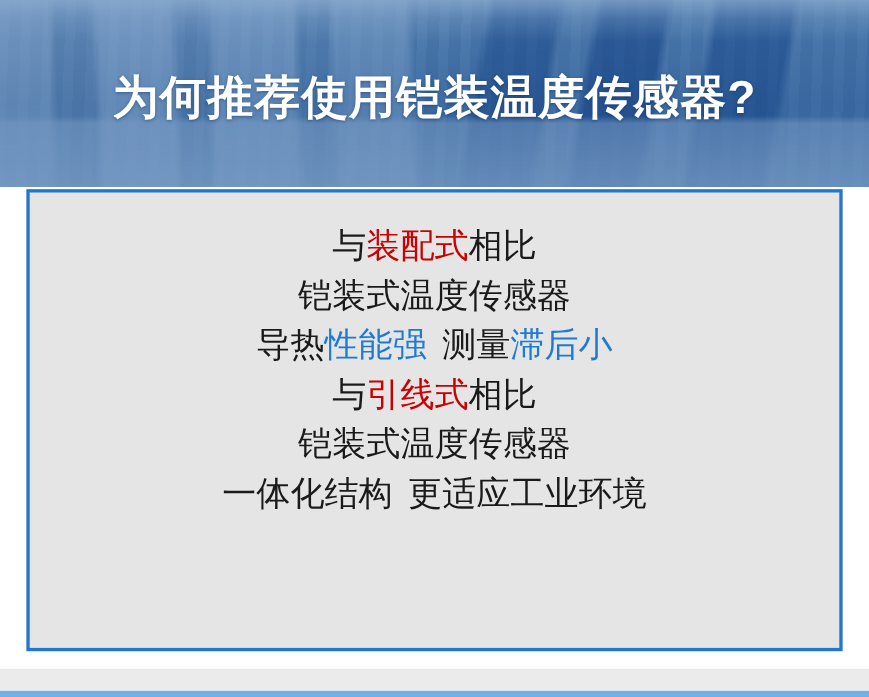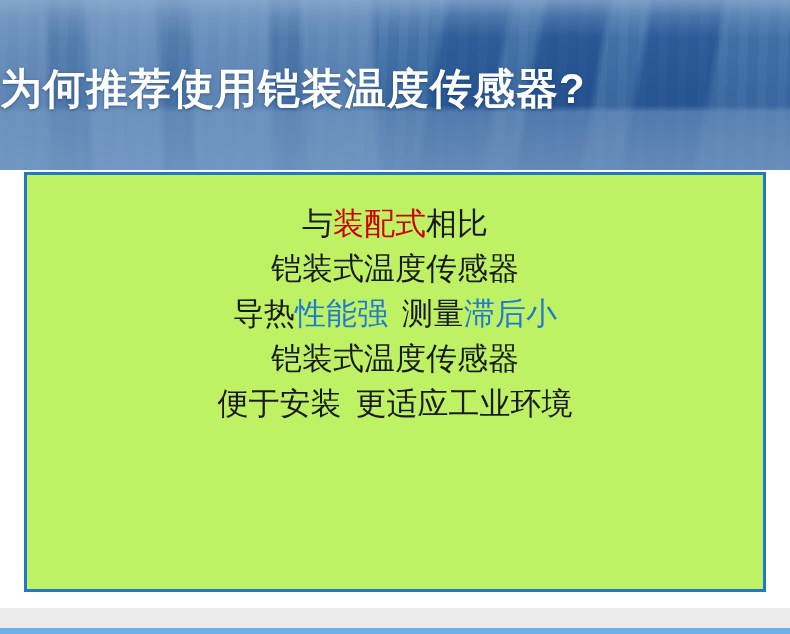--- a/index.html
+++ b/index.html
@@ -78,20 +78,21 @@
     position: absolute;
     inset: 0;
     background: rgba(45,105,175,0.26);
   }
 
   .hero-title {
     position: absolute;
     left: 0;
     right: 0;
     top: 68px;
+    text-align: center;
     color: #ffffff;
     font-size: 42px;
     font-weight: bold;
     line-height: 1;
     letter-spacing: 1px;
     white-space: nowrap;
     text-shadow: 0 1px 3px rgba(10,40,80,0.45);
   }
 
   
@@ -105,21 +106,21 @@
   }
 
   .frame {
     position: absolute;
     left: 24px;
     top: 172px;
     width: 742px;
     height: 420px;
     border: 3px solid #2277cc;
     box-sizing: border-box;
-    background: #bef264;
+    background: #e5e5e5;
   }
 
   .lines {
     position: absolute;
     left: 0;
     right: 0;
     top: 26px;
     text-align: center;
   }
   .line {
@@ -163,21 +164,22 @@
     <div class="hero-title">为何推荐使用铠装温度传感器?</div>
   </div>
 
   <div class="body-white"></div>
 
   <div class="frame">
     <div class="lines">
         <div class="line"><span class="">与</span><span class="red">装配式</span><span class="">相比</span></div>
         <div class="line"><span class="">铠装式温度传感器</span></div>
         <div class="line"><span class="">导热</span><span class="blue">性能强</span><span class="sp"></span><span class="">测量</span><span class="blue">滞后小</span></div>
+        <div class="line"><span class="">与</span><span class="red">引线式</span><span class="">相比</span></div>
         <div class="line"><span class="">铠装式温度传感器</span></div>
-        <div class="line"><span class="">便于安装</span><span class="sp"></span><span class="">更适应工业环境</span></div>
+        <div class="line"><span class="">一体化结构</span><span class="sp"></span><span class="">更适应工业环境</span></div>
       </div>
   </div>
 
   <div class="strip-gray"></div>
   <div class="strip-blue"></div>
 
 </div>
 
 </body></html>

